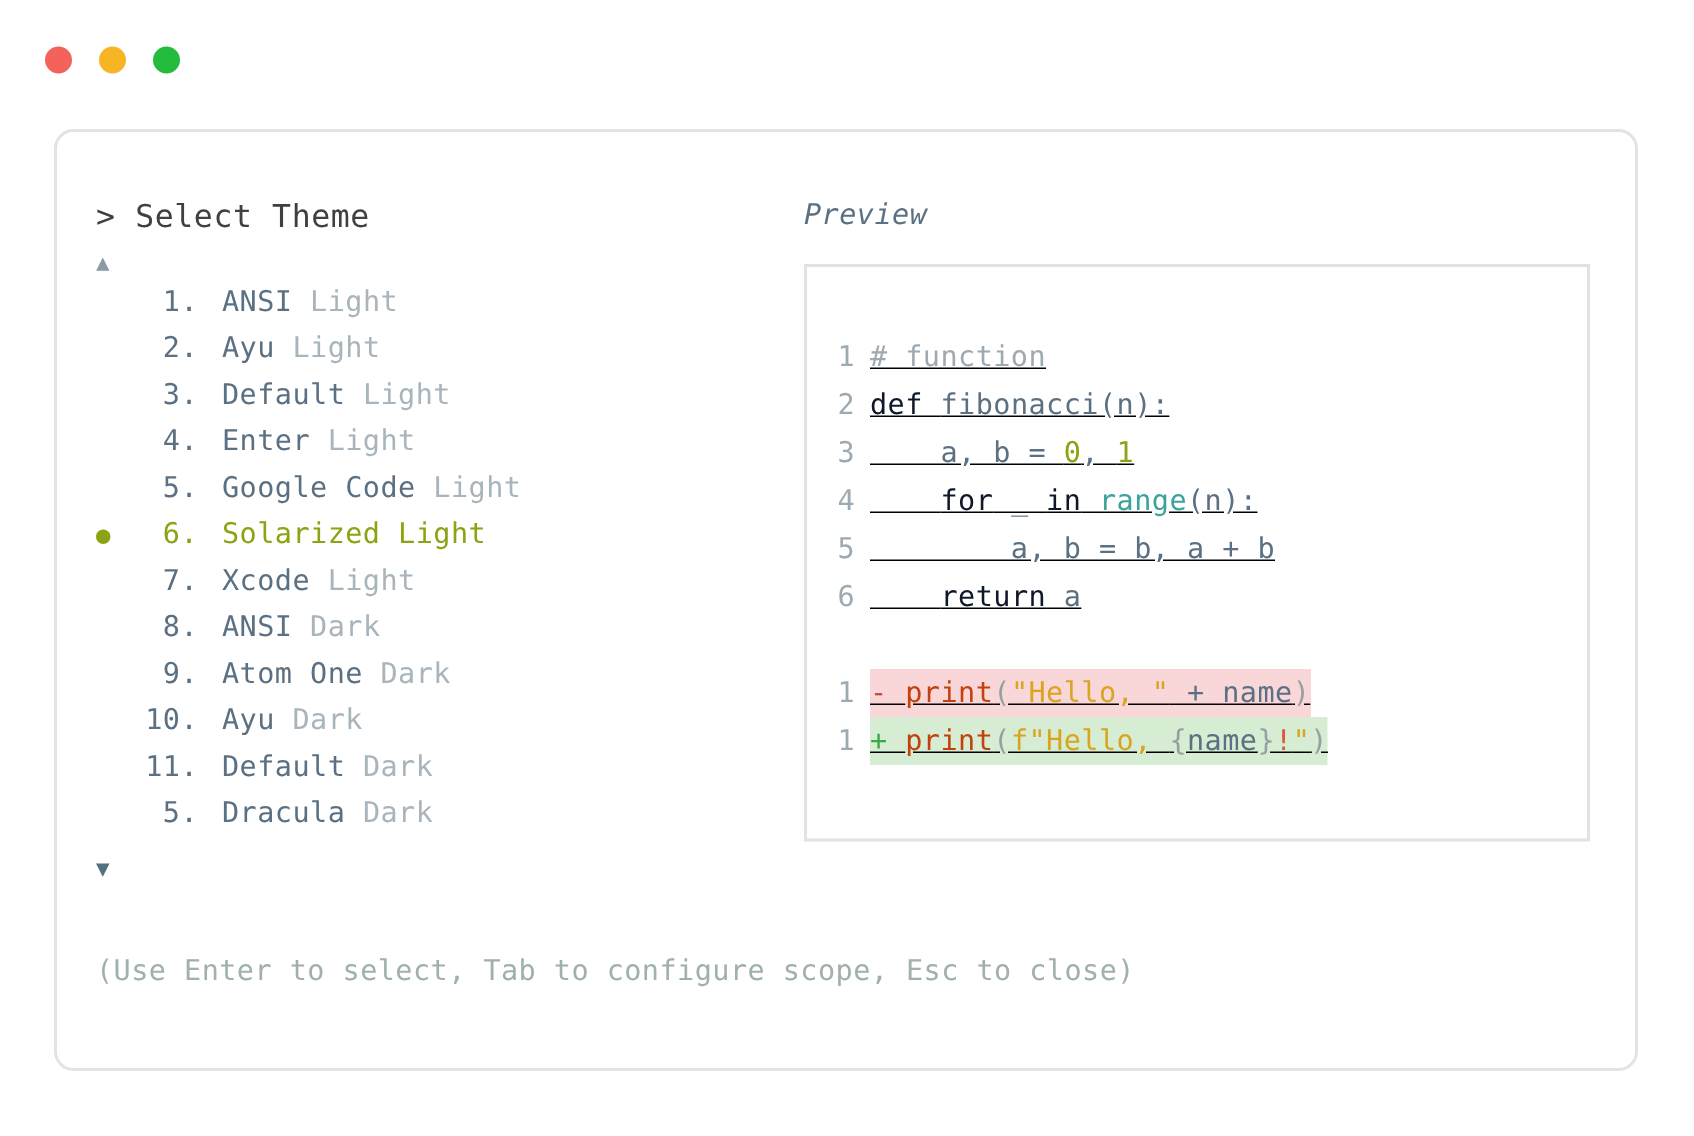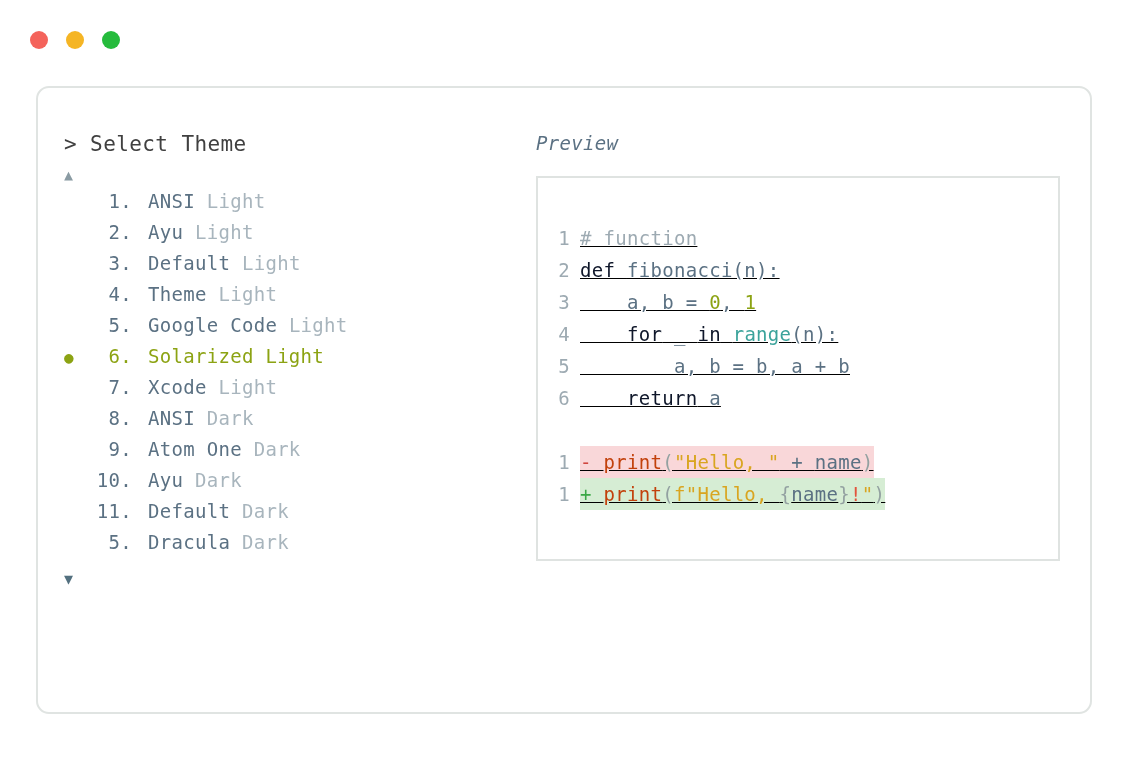--- a/index.html
+++ b/index.html
@@ -193,21 +193,21 @@
 
     <div class="left-col">
       <div class="prompt-header">&gt; Select Theme</div>
 
       <div class="scroll-arrow arrow-up">▲</div>
 
       <div class="theme-list" id="theme-list">
           <div class="theme-row"><span class="bullet-cell empty">●</span><span class="num-cell">1.</span><span class="dot-cell"> </span><span class="name-main">ANSI </span><span class="name-suffix">Light</span></div>
           <div class="theme-row"><span class="bullet-cell empty">●</span><span class="num-cell">2.</span><span class="dot-cell"> </span><span class="name-main">Ayu </span><span class="name-suffix">Light</span></div>
           <div class="theme-row"><span class="bullet-cell empty">●</span><span class="num-cell">3.</span><span class="dot-cell"> </span><span class="name-main">Default </span><span class="name-suffix">Light</span></div>
-          <div class="theme-row"><span class="bullet-cell empty">●</span><span class="num-cell">4.</span><span class="dot-cell"> </span><span class="name-main">Theme </span><span class="name-suffix">Light</span></div>
+          <div class="theme-row"><span class="bullet-cell empty">●</span><span class="num-cell">4.</span><span class="dot-cell"> </span><span class="name-main">Enter </span><span class="name-suffix">Light</span></div>
           <div class="theme-row"><span class="bullet-cell empty">●</span><span class="num-cell">5.</span><span class="dot-cell"> </span><span class="name-main">Google Code </span><span class="name-suffix">Light</span></div>
           <div class="theme-row selected"><span class="bullet-cell">●</span><span class="num-cell">6.</span><span class="dot-cell"> </span><span class="name-main">Solarized </span><span class="name-suffix">Light</span></div>
           <div class="theme-row"><span class="bullet-cell empty">●</span><span class="num-cell">7.</span><span class="dot-cell"> </span><span class="name-main">Xcode </span><span class="name-suffix">Light</span></div>
           <div class="theme-row"><span class="bullet-cell empty">●</span><span class="num-cell">8.</span><span class="dot-cell"> </span><span class="name-main">ANSI </span><span class="name-suffix">Dark</span></div>
           <div class="theme-row"><span class="bullet-cell empty">●</span><span class="num-cell">9.</span><span class="dot-cell"> </span><span class="name-main">Atom One </span><span class="name-suffix">Dark</span></div>
           <div class="theme-row"><span class="bullet-cell empty">●</span><span class="num-cell">10.</span><span class="dot-cell"> </span><span class="name-main">Ayu </span><span class="name-suffix">Dark</span></div>
           <div class="theme-row"><span class="bullet-cell empty">●</span><span class="num-cell">11.</span><span class="dot-cell"> </span><span class="name-main">Default </span><span class="name-suffix">Dark</span></div>
           <div class="theme-row"><span class="bullet-cell empty">●</span><span class="num-cell">5.</span><span class="dot-cell"> </span><span class="name-main">Dracula </span><span class="name-suffix">Dark</span></div>
         </div>
 
@@ -215,15 +215,16 @@
     </div>
 
     <div class="right-col">
       <div class="preview-label">Preview</div>
       <div class="preview-box">
         <div class="code" id="code-block"><div class="code-line "><span class="ln">1</span><span class="code-text"><span class="t-comment"># function</span></span></div><div class="code-line "><span class="ln">2</span><span class="code-text"><span class="t-keyword">def </span><span class="t-plain">fibonacci(n):</span></span></div><div class="code-line "><span class="ln">3</span><span class="code-text"><span class="t-plain">    a, b = </span><span class="t-number">0</span><span class="t-plain">, </span><span class="t-number">1</span></span></div><div class="code-line "><span class="ln">4</span><span class="code-text"><span class="t-plain">    </span><span class="t-keyword">for</span><span class="t-plain"> _ </span><span class="t-keyword">in</span><span class="t-plain"> </span><span class="t-func">range</span><span class="t-plain">(n):</span></span></div><div class="code-line "><span class="ln">5</span><span class="code-text"><span class="t-plain">        a, b = b, a + b</span></span></div><div class="code-line "><span class="ln">6</span><span class="code-text"><span class="t-plain">    </span><span class="t-keyword">return</span><span class="t-plain"> a</span></span></div></div>
         <div class="code diff-block" id="diff-block"><div class="code-line diff-del"><span class="ln">1</span><span class="code-text"><span class="t-minus">- </span><span class="t-print">print</span><span class="t-punct">(</span><span class="t-string">"Hello, "</span><span class="t-plain"> + </span><span class="t-plain">name</span><span class="t-punct">)</span></span></div><div class="code-line diff-add"><span class="ln">1</span><span class="code-text"><span class="t-plus">+ </span><span class="t-print">print</span><span class="t-punct">(</span><span class="t-string">f"Hello, </span><span class="t-punct">{</span><span class="t-plain">name</span><span class="t-punct">}</span><span class="t-bang">!</span><span class="t-string">"</span><span class="t-punct">)</span></span></div></div>
       </div>
     </div>
 
+    <div class="footer-hint">(Use Enter to select, Tab to configure scope, Esc to close)</div>
 
   </div>
 </div>
 
 </body></html>

